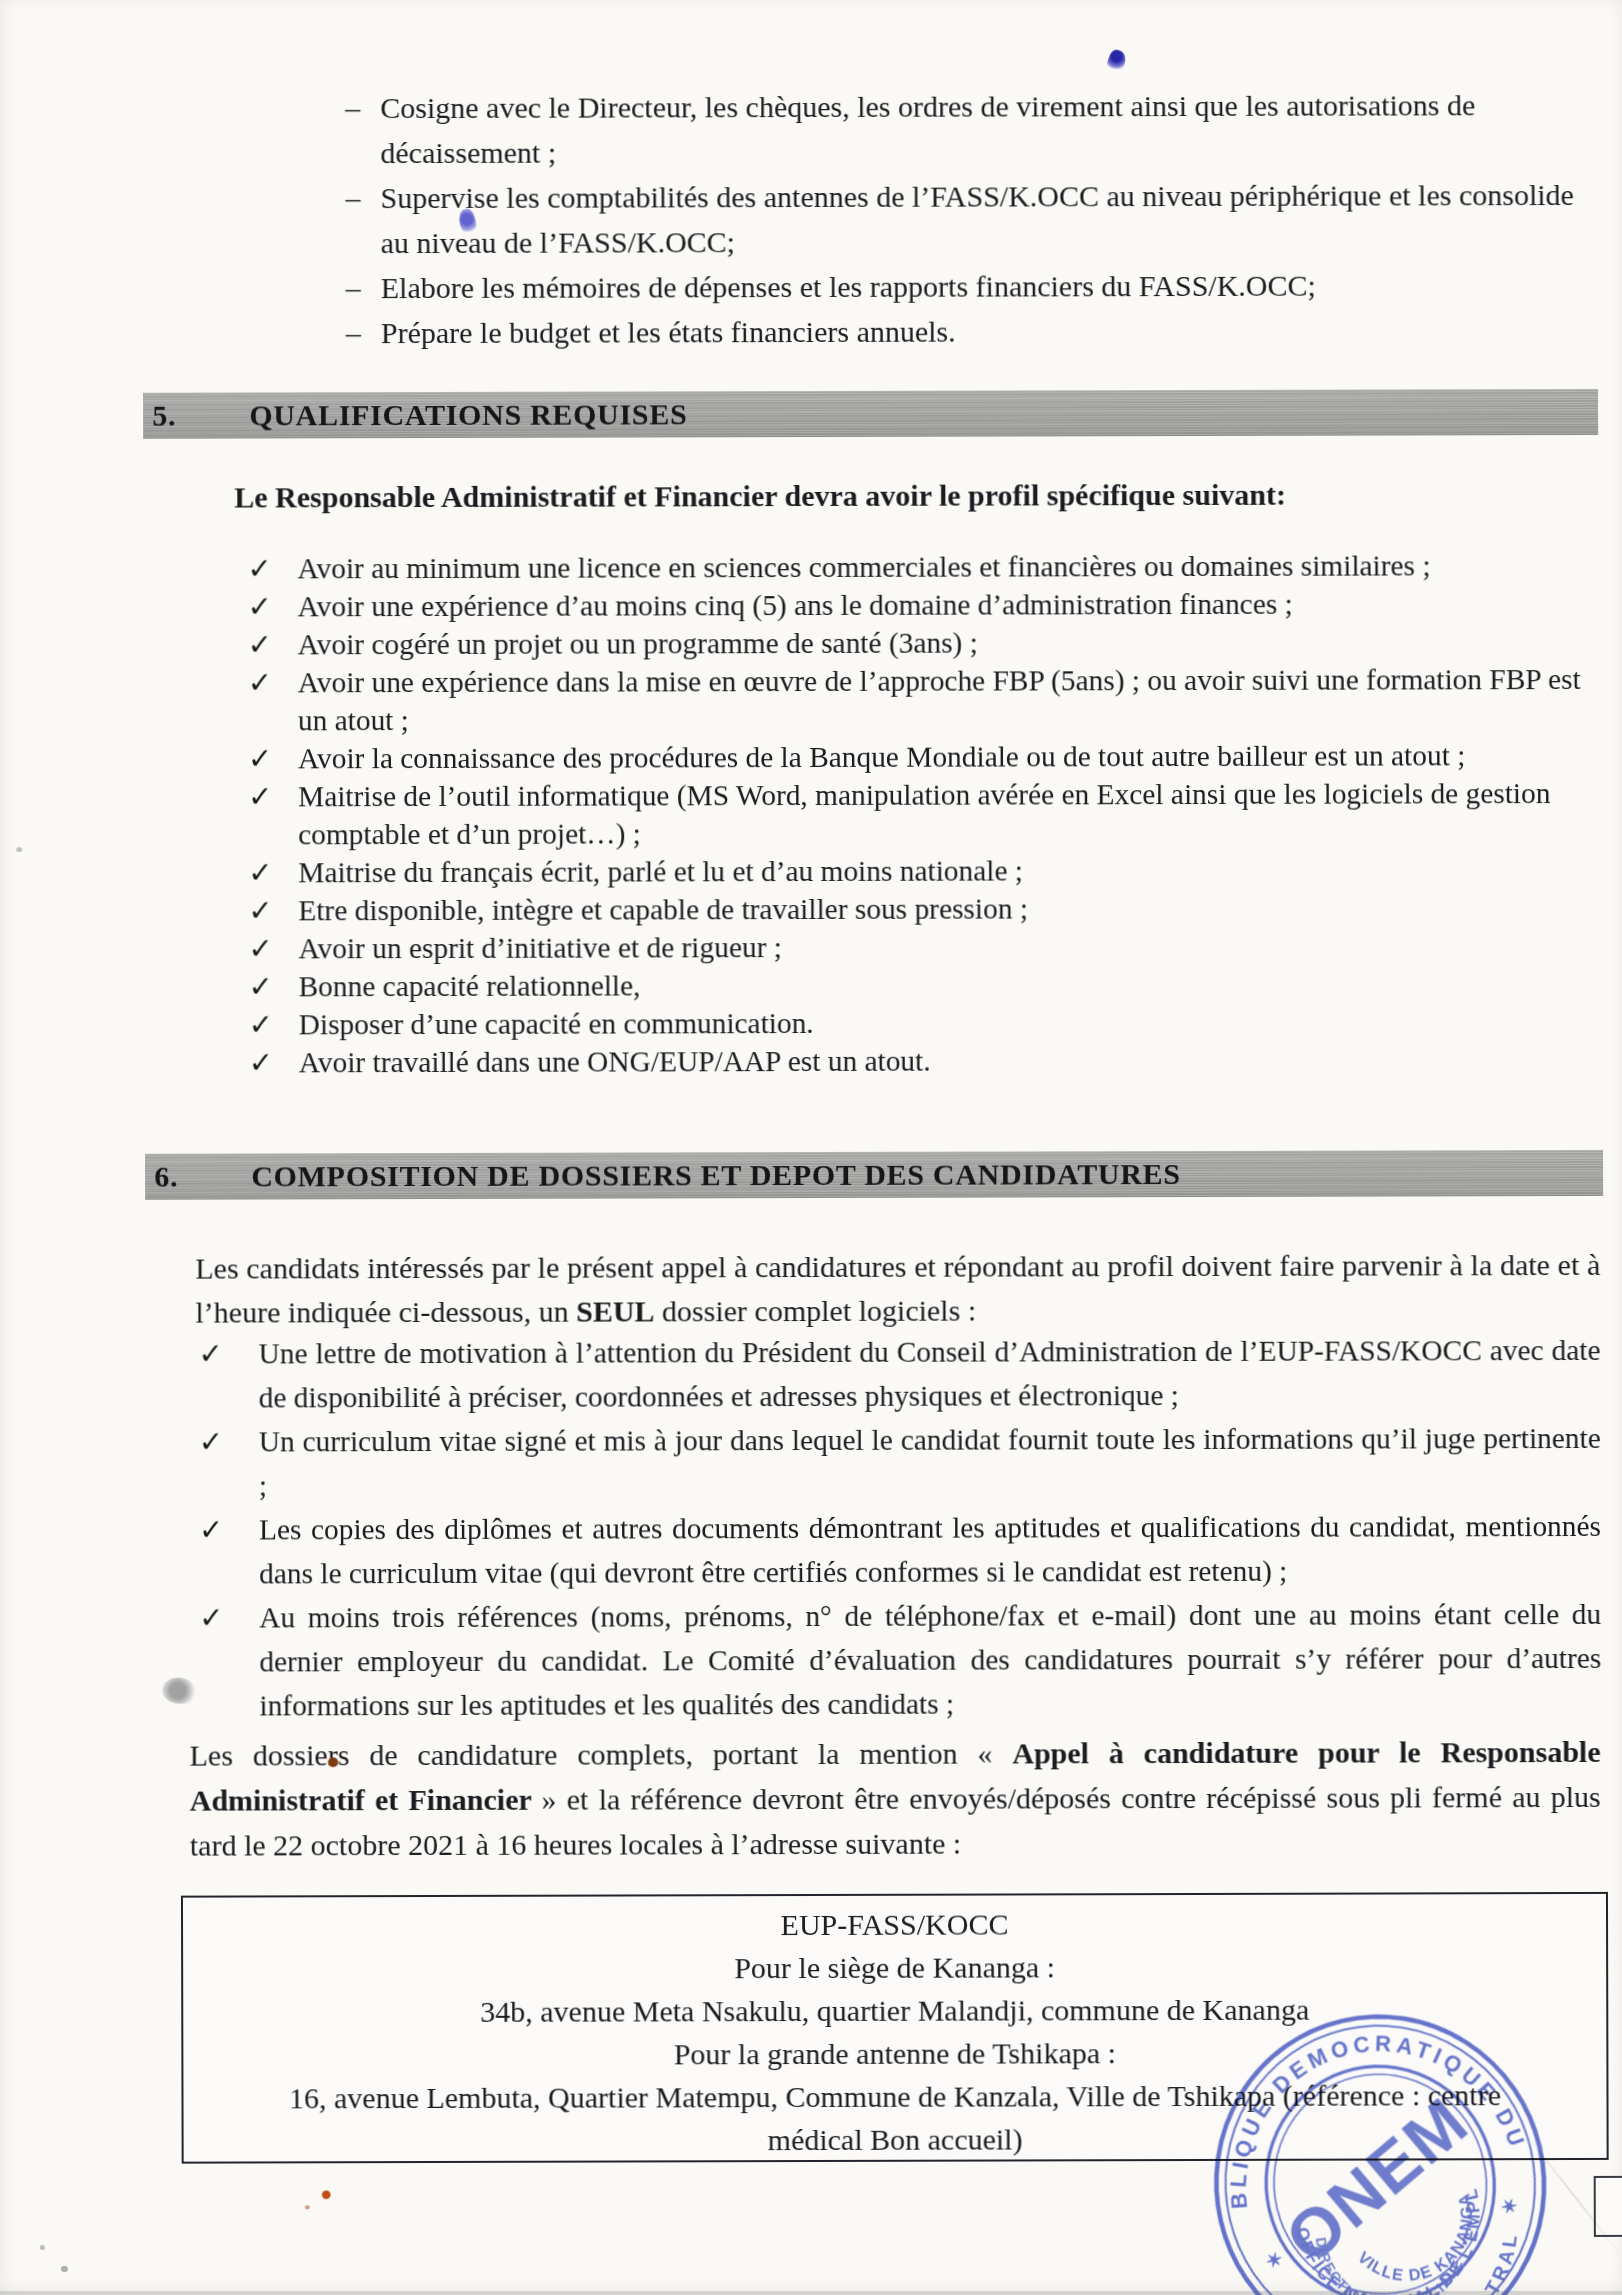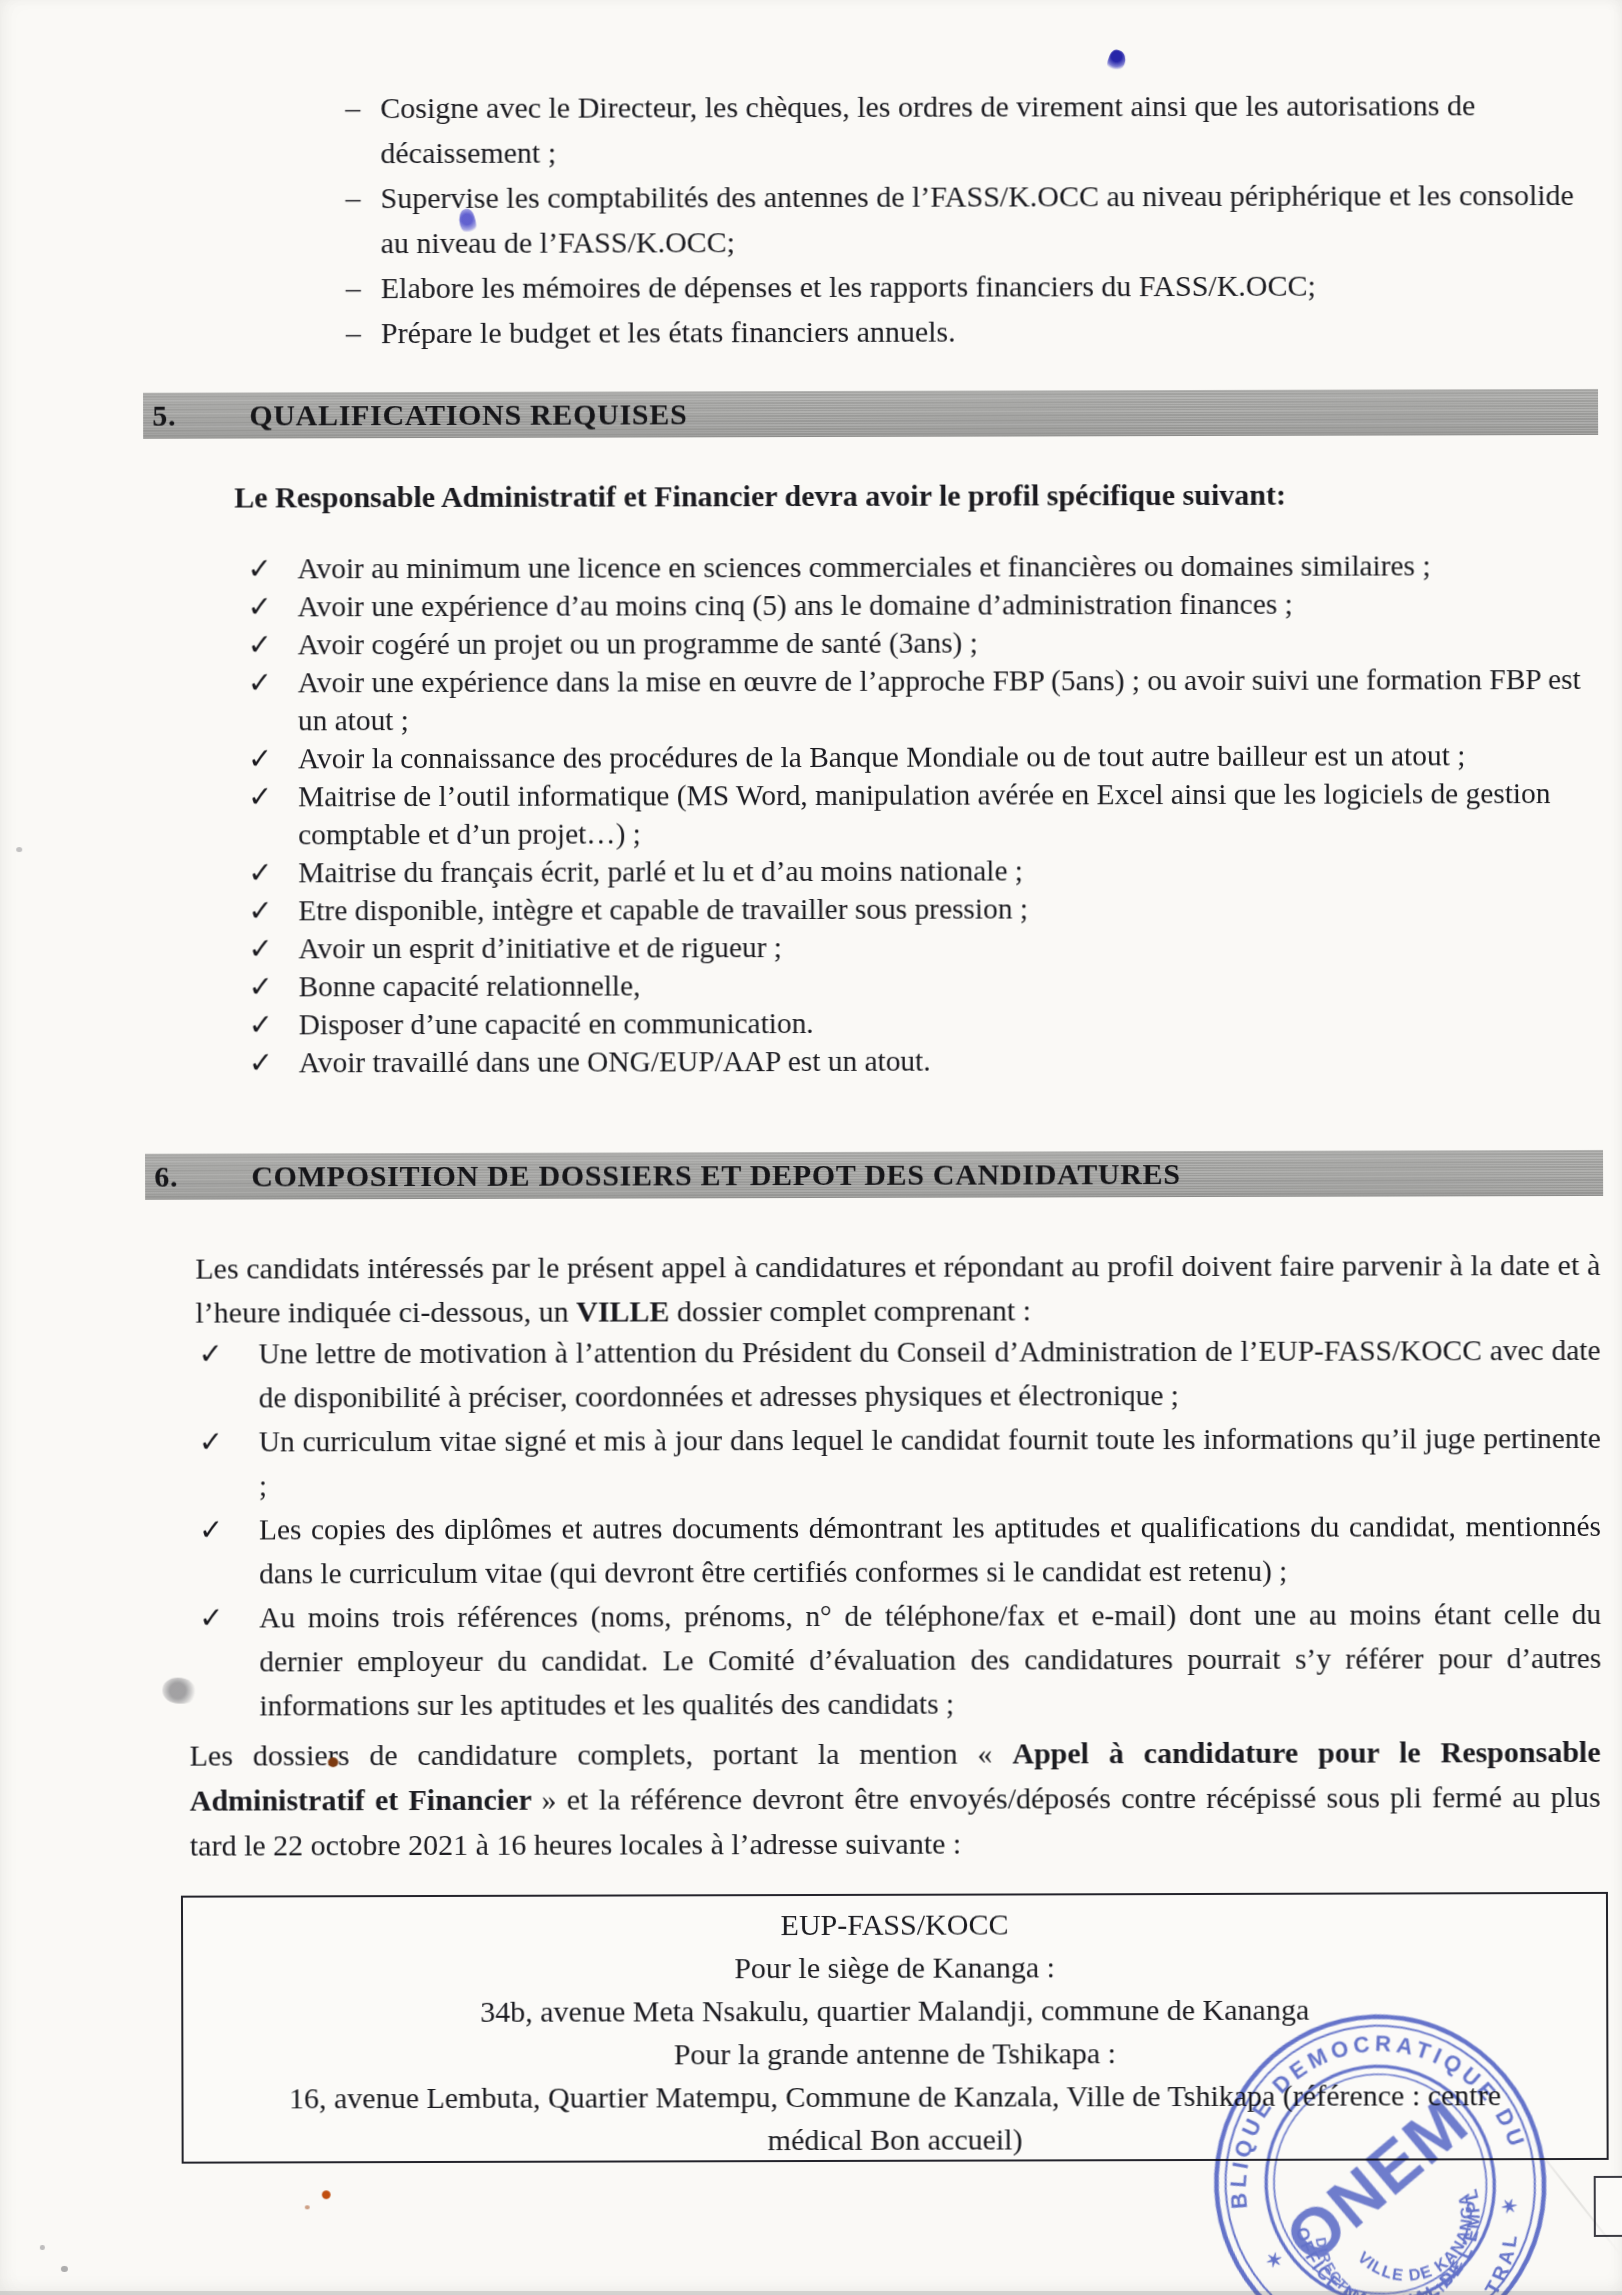--- a/index.html
+++ b/index.html
@@ -181,21 +181,21 @@
           <span class="tx">Avoir travaillé dans une ONG/EUP/AAP est un atout.</span>
         </div>
       </div>
 
     <div class="bar bar6">
       <span class="num">6.</span>
       <span class="ttl">COMPOSITION DE DOSSIERS ET DEPOT DES CANDIDATURES</span>
     </div>
 
     <div class="abs para para1">
-      <span>Les candidats intéressés par le présent appel à candidatures et répondant au profil doivent faire parvenir à la date et à l’heure indiquée ci-dessous, un </span><span class="b">VILLE</span><span> dossier complet comprenant :</span>
+      <span>Les candidats intéressés par le présent appel à candidatures et répondant au profil doivent faire parvenir à la date et à l’heure indiquée ci-dessous, un </span><span class="b">SEUL</span><span> dossier complet logiciels :</span>
     </div>
 
     <div class="list doc-list">
 
         <div class="li">
           <span class="mk">✓</span>
           <span class="tx">Une lettre de motivation à l’attention du Président du Conseil d’Administration de l’EUP-FASS/KOCC avec date de disponibilité à préciser, coordonnées et adresses physiques et électronique ;</span>
         </div>
 
         <div class="li">

